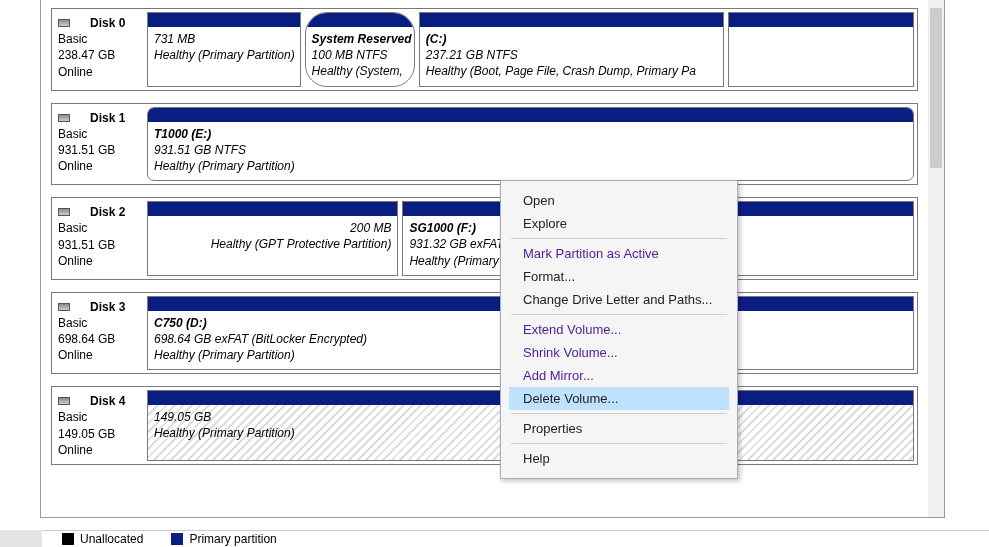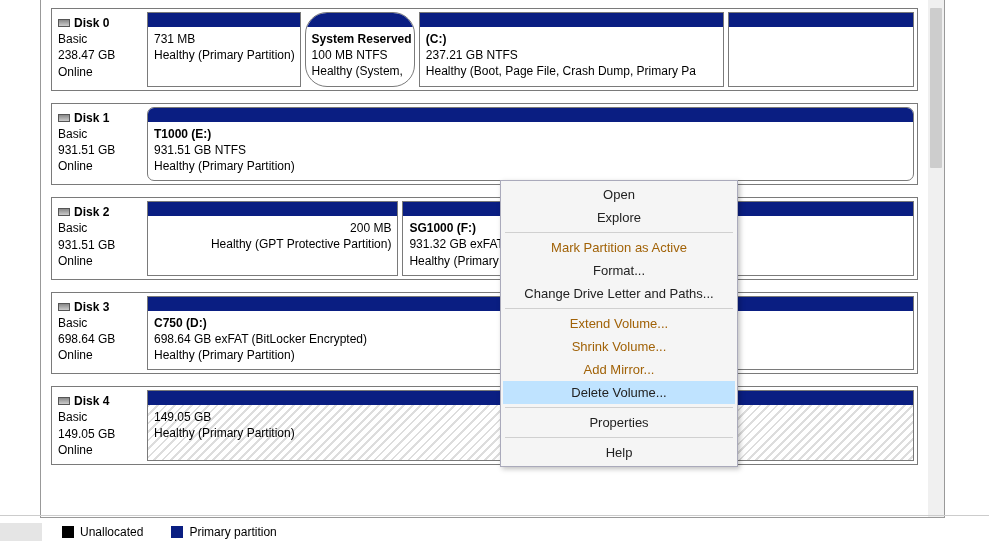--- a/index.html
+++ b/index.html
@@ -51,21 +51,21 @@
 .disk-info {
   width: 95px;
   padding: 6px 6px 6px 6px;
   font-size: 12px;
   line-height: 1.35;
 }
 .disk-info .title {
   font-weight: bold;
   display: flex;
   align-items: center;
-  gap: 4px;
+  gap: 20px;
 }
 .disk-icon {
   width: 12px; height: 8px;
   background: linear-gradient(#888,#ccc);
   border: 1px solid #555;
   display: inline-block;
 }
 .parts {
   flex: 1;
   display: flex;
@@ -81,30 +81,31 @@
 }
 .part .bar {
   height: 14px;
   background: #0a1e82;
 }
 .part .body {
   padding: 4px 6px 6px 6px;
   line-height: 1.35;
   white-space: nowrap;
   overflow: hidden;
+  font-style: italic;
 }
 .part .body .pname { font-weight: bold; }
 .part.hatched {
   background: repeating-linear-gradient(135deg,#fff,#fff 4px,#ddd 4px,#ddd 6px);
 }
 .part.hatched .body { background: transparent; }
 .legend-bar {
   position: absolute;
   left: 0; bottom: 0;
-  height: 32px;
+  height: 17px;
   width: 989px;
   display: flex;
   align-items: center;
   border-top: 1px solid #ccc;
 }
 .legend-seg {
   background: #e5e5e5;
   width: 42px; height: 18px;
   margin-right: 6px;
 }
@@ -116,30 +117,29 @@
 .sw.black { background:#000; }
 .sw.navy { background:#0a1e82; }
 .context-menu {
   position: absolute;
   left: 500px;
   top: 180px;
   width: 238px;
   background: #f5f5f5;
   border: 1px solid #aab;
   box-shadow: 2px 2px 5px rgba(0,0,0,0.25);
-  padding: 2px;
+  padding: 8px;
   font-size: 13px;
-  text-align: center;
 }
 .context-menu .item {
   padding: 4px 14px;
   color: #222;
   white-space: nowrap;
 }
-.context-menu .item.disabled { color: #a16207; }
+.context-menu .item.disabled { color: #4c1d95; }
 .context-menu .item.highlight { background: #bfe3ff; }
 .context-menu .sep {
   height: 1px;
   background: #d0d0d0;
   margin: 3px 2px;
 }
 </style>
 </head>
 <body>
 

